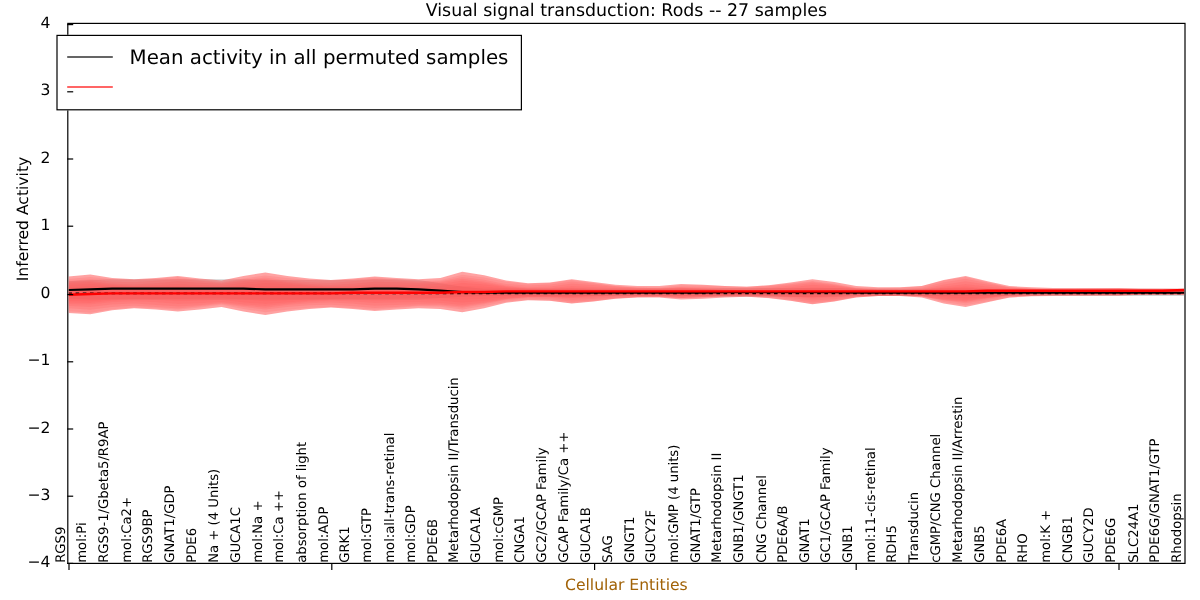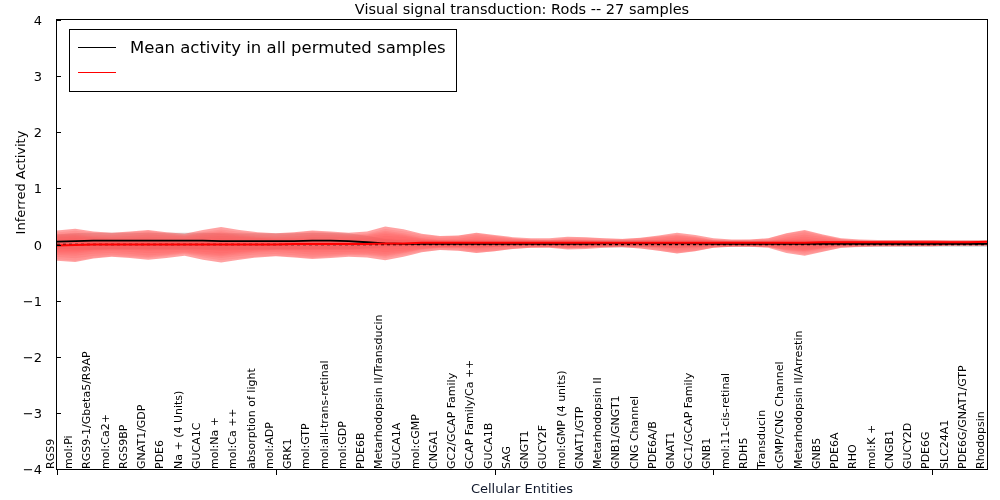--- a/index.html
+++ b/index.html
@@ -115,28 +115,28 @@
     height: 5px;
     background: #000;
   }
   #x-axis-label {
     position: absolute;
     left: 56px;
     top: 481px;
     width: 932px;
     text-align: center;
     font-size: 13px;
-    color: #0f172a;
+    color: #a16207;
     white-space: nowrap;
   }
 
   
   #legend {
     position: absolute;
-    left: 69px;
+    left: 47px;
     top: 29px;
     background: #ffffff;
     border: 1px solid #000;
     padding: 5px 10px 6px 8px;
     box-sizing: border-box;
   }
   .legend-row {
     display: flex;
     align-items: center;
     height: 25px;

